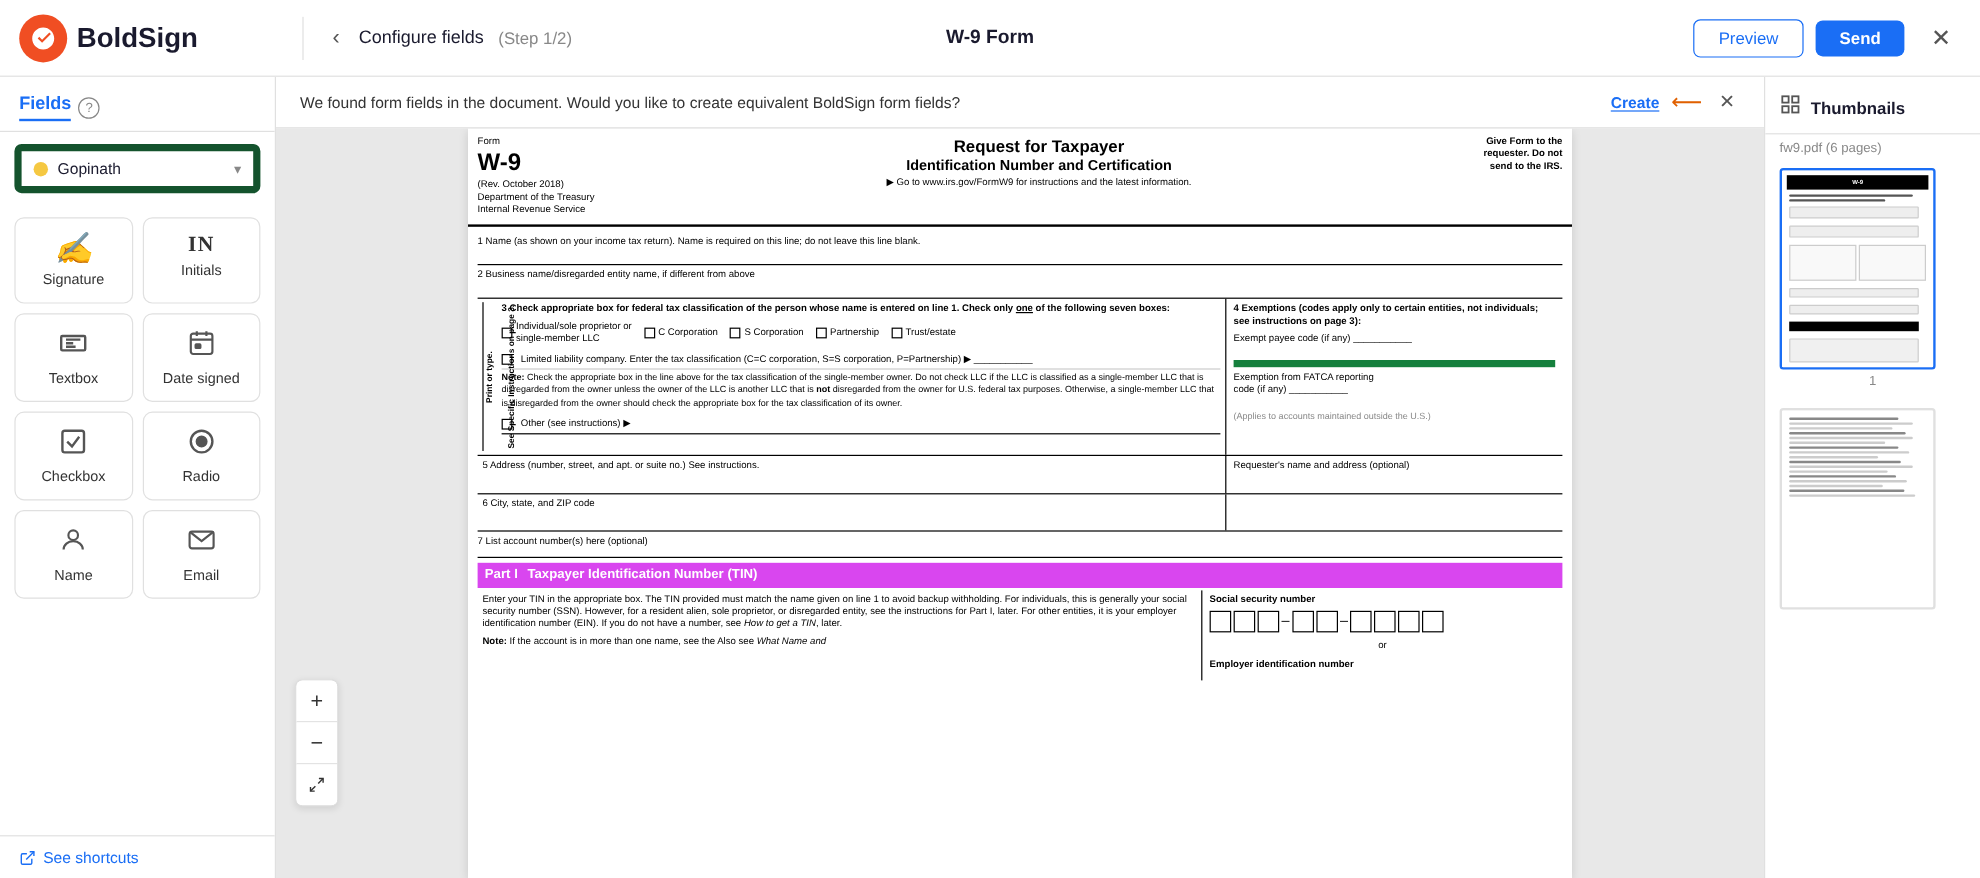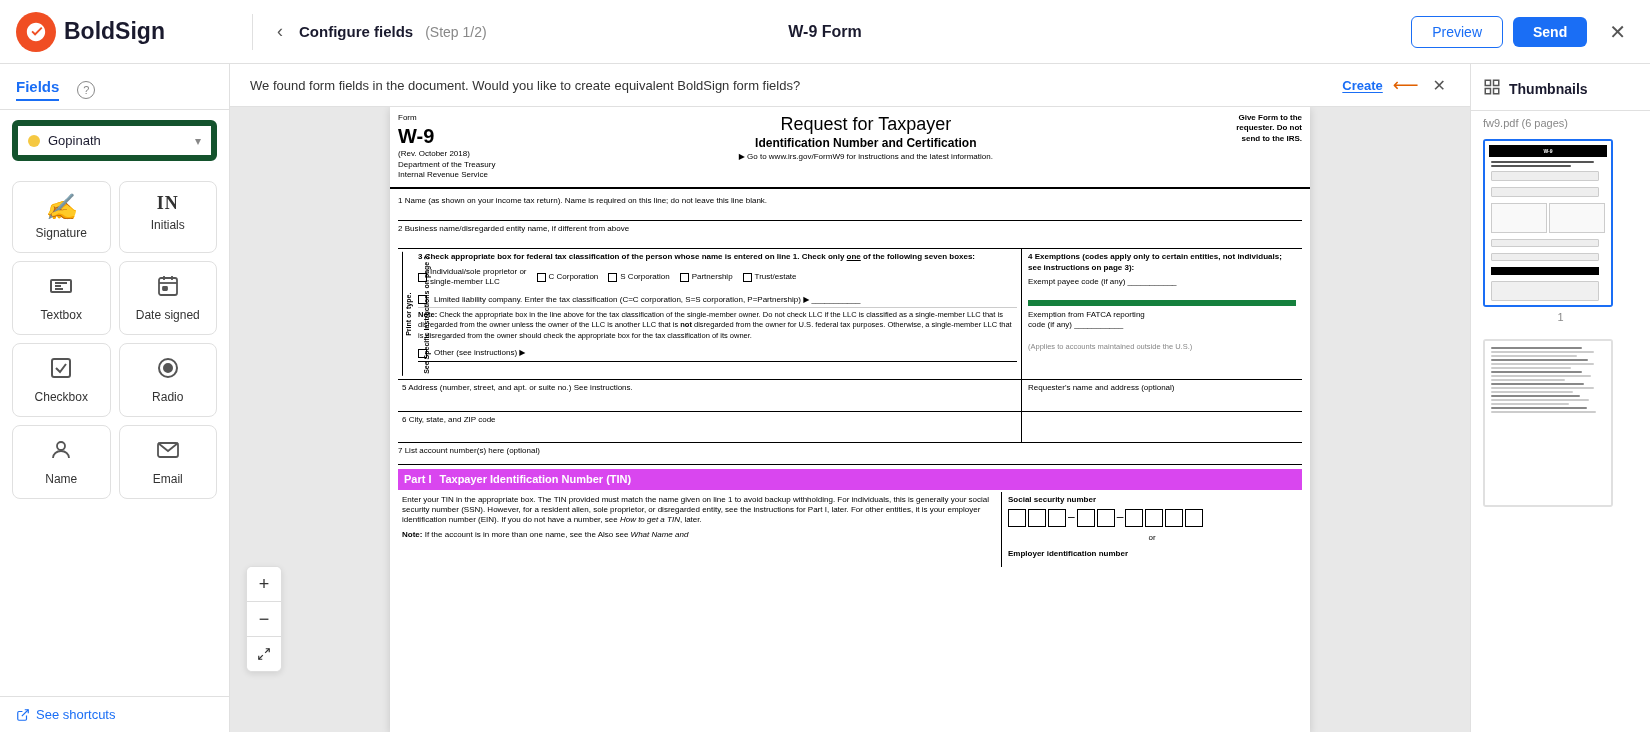--- a/index.html
+++ b/index.html
@@ -14,21 +14,21 @@
     .logo-area { display: flex; align-items: center; gap: 8px; min-width: 220px; }
     .logo-icon {
       width: 40px; height: 40px; background: #f04e23; border-radius: 50%;
       display: flex; align-items: center; justify-content: center;
     }
     .logo-icon svg { width: 22px; height: 22px; fill: white; }
     .logo-text { font-size: 23px; font-weight: 700; color: #1a1a2e; }
     .topbar-divider { width: 1px; height: 36px; background: #e0e0e0; }
     .topbar-nav { display: flex; align-items: center; gap: 8px; flex: 1; }
     .back-btn { background: none; border: none; cursor: pointer; color: #555; font-size: 18px; padding: 4px 8px; }
-    .configure-label { font-size: 15px; font-weight: 700; color: #1a1a2e; }
+    .configure-label { font-size: 15px; font-weight: 400; color: #1a1a2e; }
     .step-label { font-size: 14px; color: #888; margin-left: 4px; }
     .doc-title { font-size: 16px; font-weight: 600; color: #1a1a2e; position: absolute; left: 50%; transform: translateX(-50%); }
     .topbar-actions { display: flex; align-items: center; gap: 10px; margin-left: auto; }
     .btn-preview {
       border: 1.5px solid #1a6ef5; background: #fff; color: #1a6ef5;
       border-radius: 6px; padding: 7px 20px; font-size: 14px; font-weight: 500; cursor: pointer;
     }
     .btn-send {
       border: none; background: #1a6ef5; color: #fff;
       border-radius: 6px; padding: 7px 20px; font-size: 14px; font-weight: 600; cursor: pointer;
@@ -37,21 +37,21 @@
 
     
     .main-layout { display: flex; height: calc(100vh - 64px); }
 
     
     .sidebar {
       width: 230px; background: #fff; border-right: 1px solid #e0e0e0;
       display: flex; flex-direction: column; overflow-y: auto;
     }
     .sidebar-header { padding: 14px 16px 8px; border-bottom: 1px solid #e0e0e0; }
-    .fields-tab { display: flex; align-items: center; gap: 18px; }
+    .fields-tab { display: flex; align-items: center; gap: 6px; }
     .fields-tab-label { font-size: 15px; font-weight: 600; color: #1a6ef5; border-bottom: 2px solid #1a6ef5; padding-bottom: 4px; }
     .help-icon {
       width: 18px; height: 18px; border-radius: 50%; border: 1.5px solid #888;
       display: flex; align-items: center; justify-content: center;
       font-size: 11px; color: #888; cursor: pointer;
     }
     .signer-selector {
       margin: 10px 12px; border: 6px solid #14532d; border-radius: 6px;
       padding: 7px 10px; display: flex; align-items: center; gap: 8px; cursor: pointer;
     }
@@ -137,21 +137,21 @@
       padding: 0; line-height: 1.3;
     }
     .w9-header {
       display: grid; grid-template-columns: auto 1fr auto;
       border-bottom: 2px solid #000; padding: 6px 8px;
       align-items: start; gap: 8px;
     }
     .w9-form-label { font-size: 8px; }
     .w9-form-num { font-size: 20px; font-weight: 900; }
     .w9-title-center { text-align: center; }
-    .w9-title-main { font-size: 18px; font-weight: 400; }
+    .w9-title-main { font-size: 14px; font-weight: 700; }
     .w9-title-sub { font-size: 12px; font-weight: 900; }
     .w9-title-url { font-size: 8px; }
     .w9-right-note { font-size: 8px; text-align: right; font-weight: bold; }
     .w9-body { padding: 4px 8px; }
     .w9-field-row { border-bottom: 1px solid #000; padding: 3px 0 2px; }
     .w9-field-label { font-size: 8px; margin-bottom: 12px; }
     .w9-section3 { display: grid; grid-template-columns: 1fr 280px; gap: 0; border-bottom: 1px solid #000; }
     .w9-section3-left { border-right: 1px solid #000; padding: 3px 4px; }
     .w9-section3-right { padding: 3px 6px; }
     .w9-checkboxes { display: flex; gap: 10px; flex-wrap: wrap; margin: 4px 0; align-items: center; }

